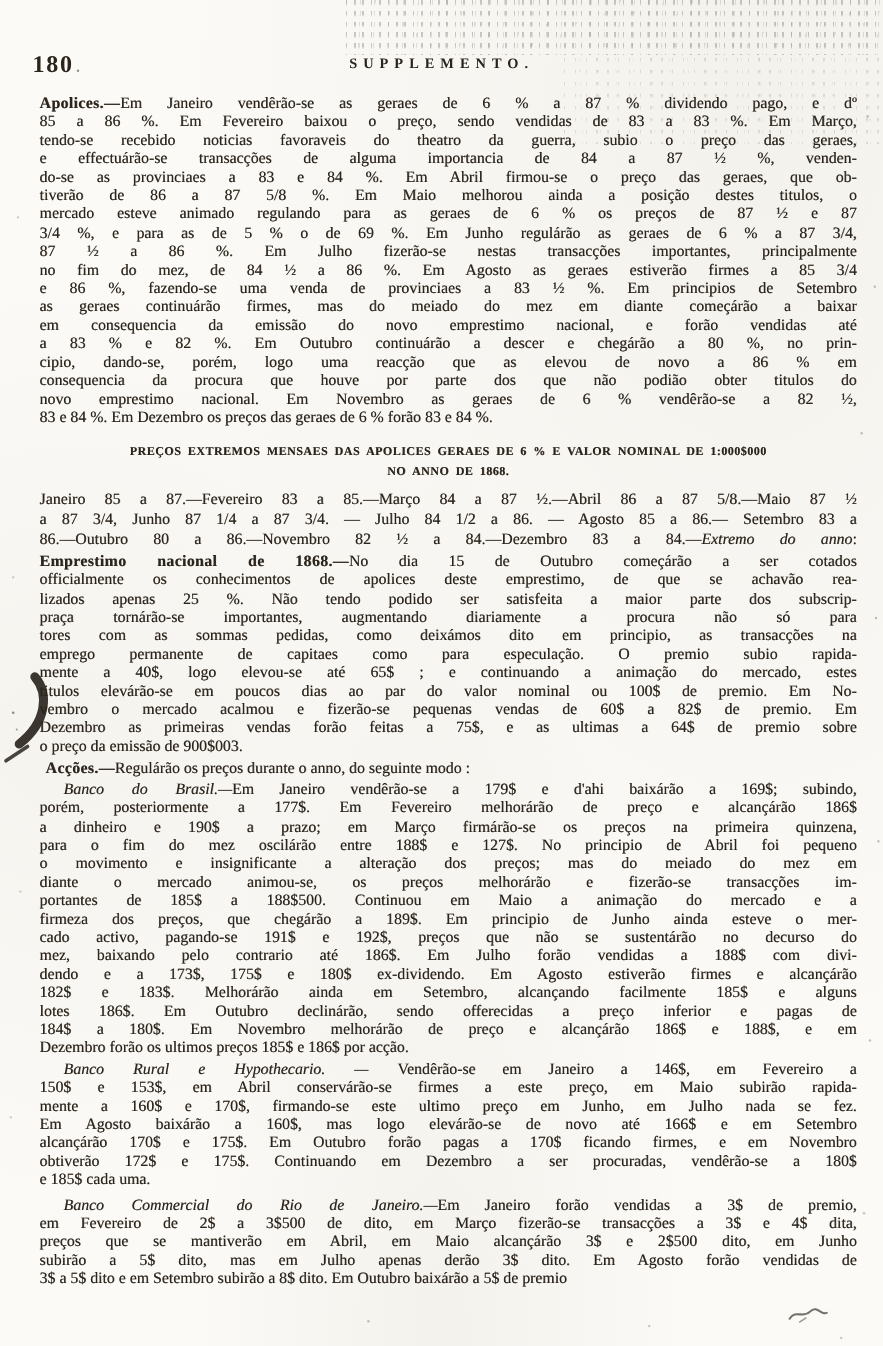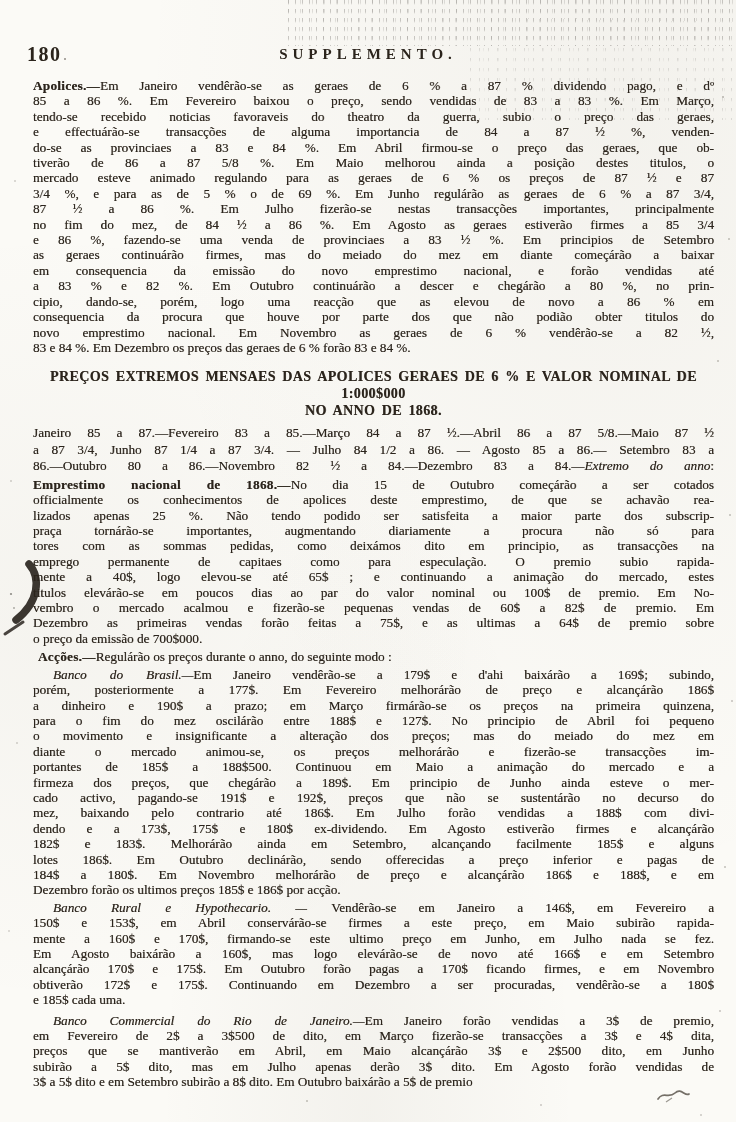--- a/index.html
+++ b/index.html
@@ -7,31 +7,31 @@
     position:relative;width:736px;height:1122px;overflow:hidden;
     background:var(--paper,#fbfaf6);
     background-image:
       radial-gradient(ellipse at 85% 8%, rgba(95,84,62,.05), transparent 55%),
       radial-gradient(ellipse at 8% 55%, rgba(95,84,62,.04), transparent 45%),
       radial-gradient(ellipse at 50% 100%, rgba(95,84,62,.05), transparent 40%);
     font-family:Liberation Serif, serif;
     color:var(--ink,#2b241c);
   }
   .pagenum{position:absolute;left:27px;top:43px;font-size:20px;font-weight:bold;letter-spacing:1.5px;}
-  .title{position:absolute;left:0;right:0;top:46px;text-align:center;font-size:15px;font-weight:bold;letter-spacing:5px;}
+  .title{position:absolute;left:0;right:0;top:46px;text-align:center;font-size:12px;font-weight:bold;letter-spacing:5px;}
   .body{
     position:absolute;left:33px;top:78px;width:681px;
     font-size:13.2px;line-height:15.4px;
     text-shadow:0.3px 0 0 rgba(43,36,28,.55);
   }
   .line{text-align:justify;text-align-last:justify;}
   .line.last{text-align-last:left;}
   .label.bold{font-weight:bold;letter-spacing:.3px;}
   .label.italic{font-style:italic;word-spacing:2px;}
-  .caps{margin-top:13px;text-align:center;font-weight:bold;font-size:14px;line-height:17px;letter-spacing:.4px;word-spacing:2.5px;}
+  .caps{margin-top:13px;text-align:center;font-weight:bold;font-size:10px;line-height:17px;letter-spacing:.4px;word-spacing:2.5px;}
   .monthly .line{line-height:16.5px;}
   .hang .line:first-child{text-indent:20px;}
   .hang-sm .line:first-child{text-indent:5px;}
   .mt2{margin-top:2px;}.mt3{margin-top:3px;}.mt5{margin-top:5px;}.mt6{margin-top:6px;}
   i{font-style:italic;}
 
   
   .bleed1{
     position:absolute;left:288px;top:0;width:448px;height:46px;
     background:
@@ -134,21 +134,21 @@
         <div class="line"><span class="label bold">Emprestimo nacional de 1868.—</span>No dia 15 de Outubro começárão a ser cotados</div>
         <div class="line">officialmente os conhecimentos de apolices deste emprestimo, de que se achavão rea-</div>
         <div class="line">lizados apenas 25 %. Não tendo podido ser satisfeita a maior parte dos subscrip-</div>
         <div class="line">praça tornárão-se importantes, augmentando diariamente a procura não só para</div>
         <div class="line">tores com as sommas pedidas, como deixámos dito em principio, as transacções na</div>
         <div class="line">emprego permanente de capitaes como para especulação. O premio subio rapida-</div>
         <div class="line">mente a 40$, logo elevou-se até 65$ ; e continuando a animação do mercado, estes</div>
         <div class="line">titulos elevárão-se em poucos dias ao par do valor nominal ou 100$ de premio. Em No-</div>
         <div class="line">vembro o mercado acalmou e fizerão-se pequenas vendas de 60$ a 82$ de premio. Em</div>
         <div class="line">Dezembro as primeiras vendas forão feitas a 75$, e as ultimas a 64$ de premio sobre</div>
-        <div class="line last">o preço da emissão de 700$000.</div>
+        <div class="line last">o preço da emissão de 900$003.</div>
       </div>
 
     <div class="para mt3 hang-sm">
         <div class="line last"><span class="label bold">Acções.—</span>Regulárão os preços durante o anno, do seguinte modo :</div>
       </div>
 
     <div class="para mt2 hang">
         <div class="line"><span class="label italic">Banco do Brasil.—</span>Em Janeiro vendêrão-se a 179$ e d'ahi baixárão a 169$; subindo,</div>
         <div class="line">porém, posteriormente a 177$. Em Fevereiro melhorárão de preço e alcançárão 186$</div>
         <div class="line">a dinheiro e 190$ a prazo; em Março firmárão-se os preços na primeira quinzena,</div>

